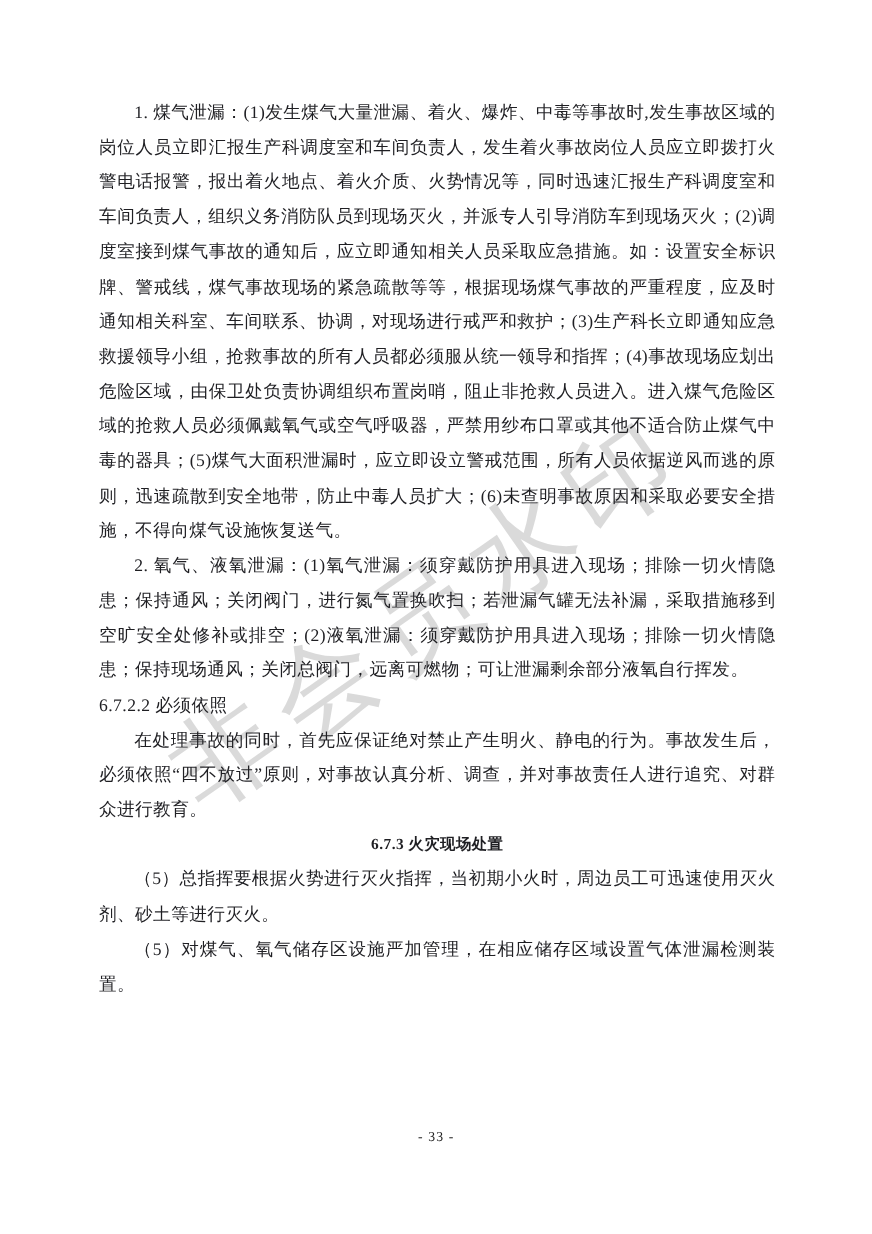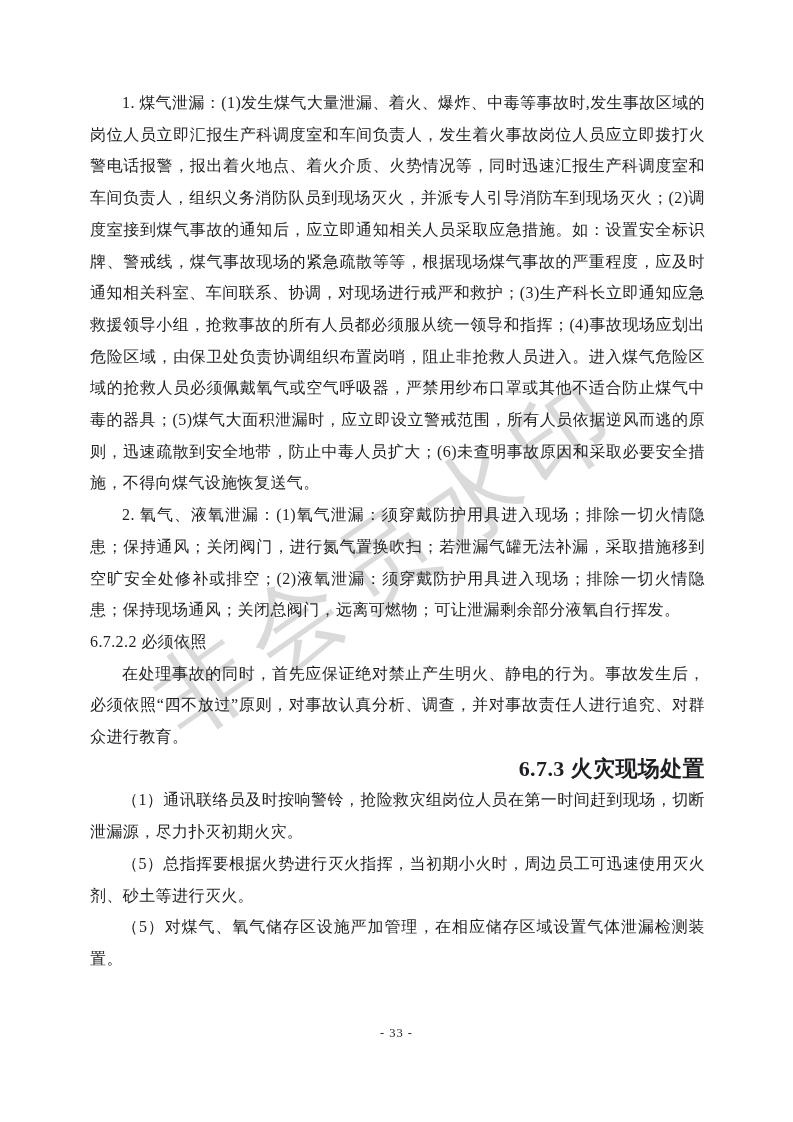--- a/index.html
+++ b/index.html
@@ -45,24 +45,24 @@
   }
   p.body {
     text-align: justify;
     text-indent: 2em;
   }
   p.head {
     text-align: left;
     text-indent: 0;
   }
   p.head-bold {
-    text-align: right;
+    text-align: center;
     text-indent: 0;
     font-weight: bold;
-    font-size: 22px;
+    font-size: 14px;
   }
   .footer {
     position: absolute;
     top: 1026px;
     left: 0;
     width: 100%;
     text-align: center;
     font-size: 12.5px;
     letter-spacing: 1px;
     color: #222222;
@@ -75,20 +75,19 @@
 <div class="page">
 
   <div class="watermark">非会员水印</div>
 
   <div class="content">
     <p class="body">1. 煤气泄漏：(1)发生煤气大量泄漏、着火、爆炸、中毒等事故时,发生事故区域的岗位人员立即汇报生产科调度室和车间负责人，发生着火事故岗位人员应立即拨打火警电话报警，报出着火地点、着火介质、火势情况等，同时迅速汇报生产科调度室和车间负责人，组织义务消防队员到现场灭火，并派专人引导消防车到现场灭火；(2)调度室接到煤气事故的通知后，应立即通知相关人员采取应急措施。如：设置安全标识牌、警戒线，煤气事故现场的紧急疏散等等，根据现场煤气事故的严重程度，应及时通知相关科室、车间联系、协调，对现场进行戒严和救护；(3)生产科长立即通知应急救援领导小组，抢救事故的所有人员都必须服从统一领导和指挥；(4)事故现场应划出危险区域，由保卫处负责协调组织布置岗哨，阻止非抢救人员进入。进入煤气危险区域的抢救人员必须佩戴氧气或空气呼吸器，严禁用纱布口罩或其他不适合防止煤气中毒的器具；(5)煤气大面积泄漏时，应立即设立警戒范围，所有人员依据逆风而逃的原则，迅速疏散到安全地带，防止中毒人员扩大；(6)未查明事故原因和采取必要安全措施，不得向煤气设施恢复送气。</p>
     <p class="body">2. 氧气、液氧泄漏：(1)氧气泄漏：须穿戴防护用具进入现场；排除一切火情隐患；保持通风；关闭阀门，进行氮气置换吹扫；若泄漏气罐无法补漏，采取措施移到空旷安全处修补或排空；(2)液氧泄漏：须穿戴防护用具进入现场；排除一切火情隐患；保持现场通风；关闭总阀门，远离可燃物；可让泄漏剩余部分液氧自行挥发。</p>
     <p class="head">6.7.2.2 必须依照</p>
     <p class="body">在处理事故的同时，首先应保证绝对禁止产生明火、静电的行为。事故发生后，必须依照“四不放过”原则，对事故认真分析、调查，并对事故责任人进行追究、对群众进行教育。</p>
     <p class="head-bold">6.7.3 火灾现场处置</p>
-    <p class="body">（1）通讯联络员及时按响警铃，抢险救灾组岗位人员在第一时间赶到现场，切断泄漏源，尽力扑灭初期火灾。</p>
     <p class="body">（5）总指挥要根据火势进行灭火指挥，当初期小火时，周边员工可迅速使用灭火剂、砂土等进行灭火。</p>
     <p class="body">（5）对煤气、氧气储存区设施严加管理，在相应储存区域设置气体泄漏检测装置。</p>
   </div>
 
   <div class="footer">- 33 -</div>
 
 </div>
 
 </body></html>

